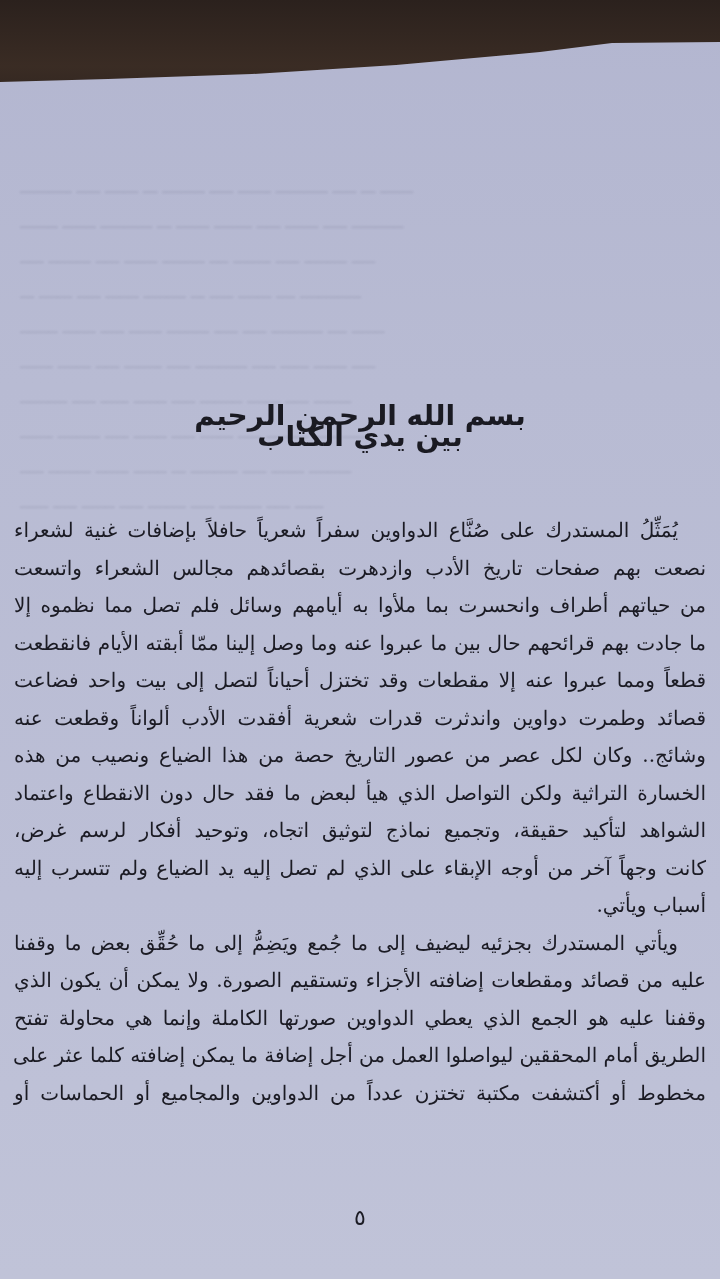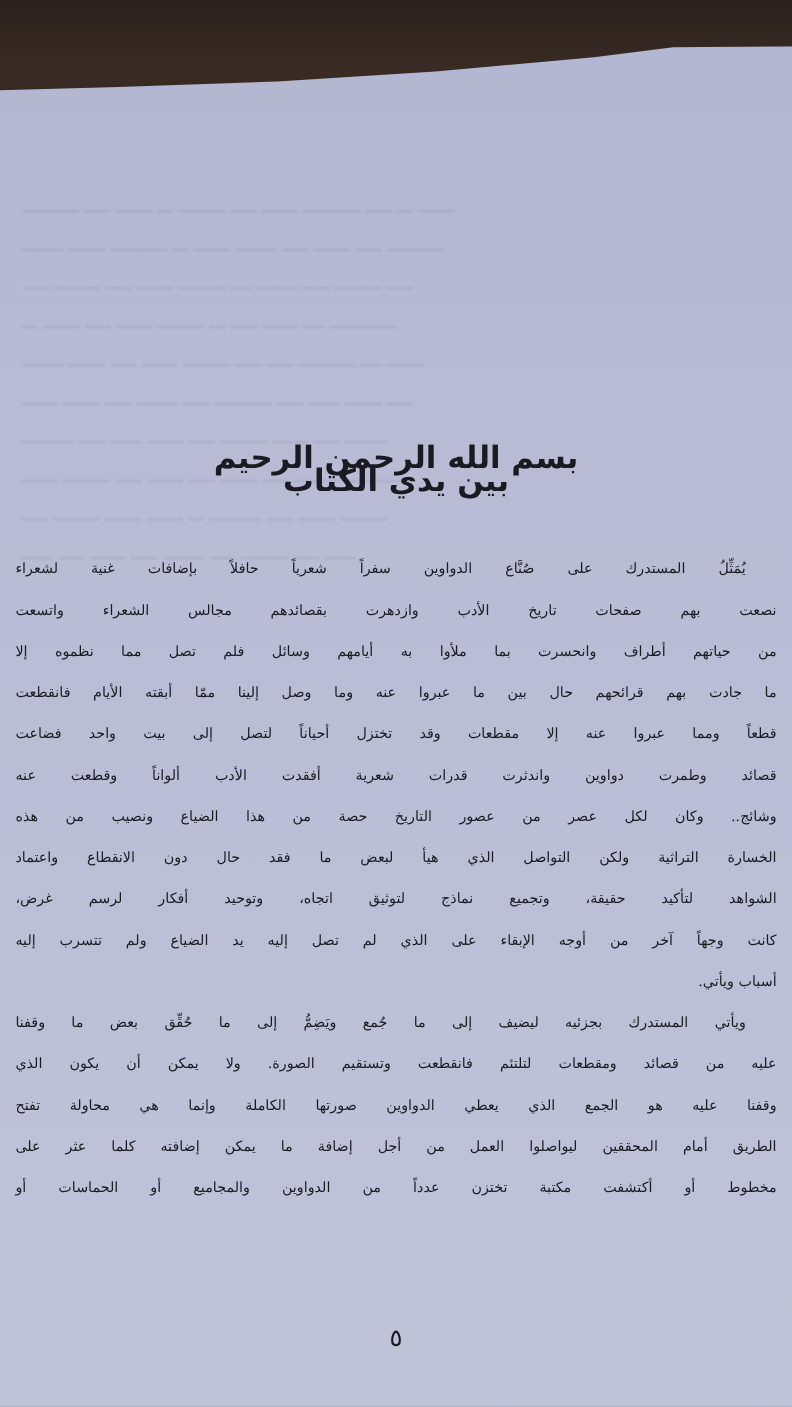--- a/index.html
+++ b/index.html
@@ -25,23 +25,23 @@
     }
     .bleed div { white-space: nowrap; overflow: hidden; }
     .heading {
       position: absolute; left: 0; width: 720px; text-align: center;
       direction: rtl; color: #1a1a22;
       font-family: "DejaVu Sans", sans-serif; font-weight: bold;
     }
     .h1 { top: 399px; font-size: 28px; }
     .h2 { top: 420px; font-size: 28px; }
     .body-text {
-      position: absolute; left: 14px; top: 499px; width: 692px;
+      position: absolute; left: 14px; top: 512px; width: 692px;
       direction: rtl; color: #1b1b24;
-      font-family: "DejaVu Serif", serif; font-size: 13px;
+      font-family: "DejaVu Serif", serif; font-size: 20px;
     }
     .line {
       height: 37.5px; line-height: 37.5px; white-space: nowrap;
       text-align: justify; text-align-last: justify;
     }
     .line.last { text-align-last: right; }
     .line.indent { padding-right: 28px; }
     .page-number {
       position: absolute; left: 0; width: 720px; top: 1205px;
       text-align: center; font-size: 22px; color: #1b1b24;
@@ -80,21 +80,21 @@
       <div class="line">قطعاً ومما عبروا عنه إلا مقطعات وقد تختزل أحياناً لتصل إلى بيت واحد فضاعت</div>
       <div class="line">قصائد وطمرت دواوين واندثرت قدرات شعرية أفقدت الأدب ألواناً وقطعت عنه</div>
       <div class="line">وشائج.. وكان لكل عصر من عصور التاريخ حصة من هذا الضياع ونصيب من هذه</div>
       <div class="line">الخسارة التراثية ولكن التواصل الذي هيأ لبعض ما فقد حال دون الانقطاع واعتماد</div>
       <div class="line">الشواهد لتأكيد حقيقة، وتجميع نماذج لتوثيق اتجاه، وتوحيد أفكار لرسم غرض،</div>
       <div class="line">كانت وجهاً آخر من أوجه الإبقاء على الذي لم تصل إليه يد الضياع ولم تتسرب إليه</div>
       <div class="line last">أسباب ويأتي.</div>
     </div>
     <div>
       <div class="line indent">ويأتي المستدرك بجزئيه ليضيف إلى ما جُمع ويَضِمُّ إلى ما حُقِّق بعض ما وقفنا</div>
-      <div class="line">عليه من قصائد ومقطعات لتلتئم فانقطعت وتستقيم الصورة. ولا يمكن أن يكون الذي</div>
+      <div class="line">عليه من قصائد ومقطعات إضافته الأجزاء وتستقيم الصورة. ولا يمكن أن يكون الذي</div>
       <div class="line">وقفنا عليه هو الجمع الذي يعطي الدواوين صورتها الكاملة وإنما هي محاولة تفتح</div>
       <div class="line">الطريق أمام المحققين ليواصلوا العمل من أجل إضافة ما يمكن إضافته كلما عثر على</div>
       <div class="line">مخطوط أو أكتشفت مكتبة تختزن عدداً من الدواوين والمجاميع أو الحماسات أو</div>
     </div>
   </div>
 
   <div class="page-number">٥</div>
 </div>
 
 </body></html>

